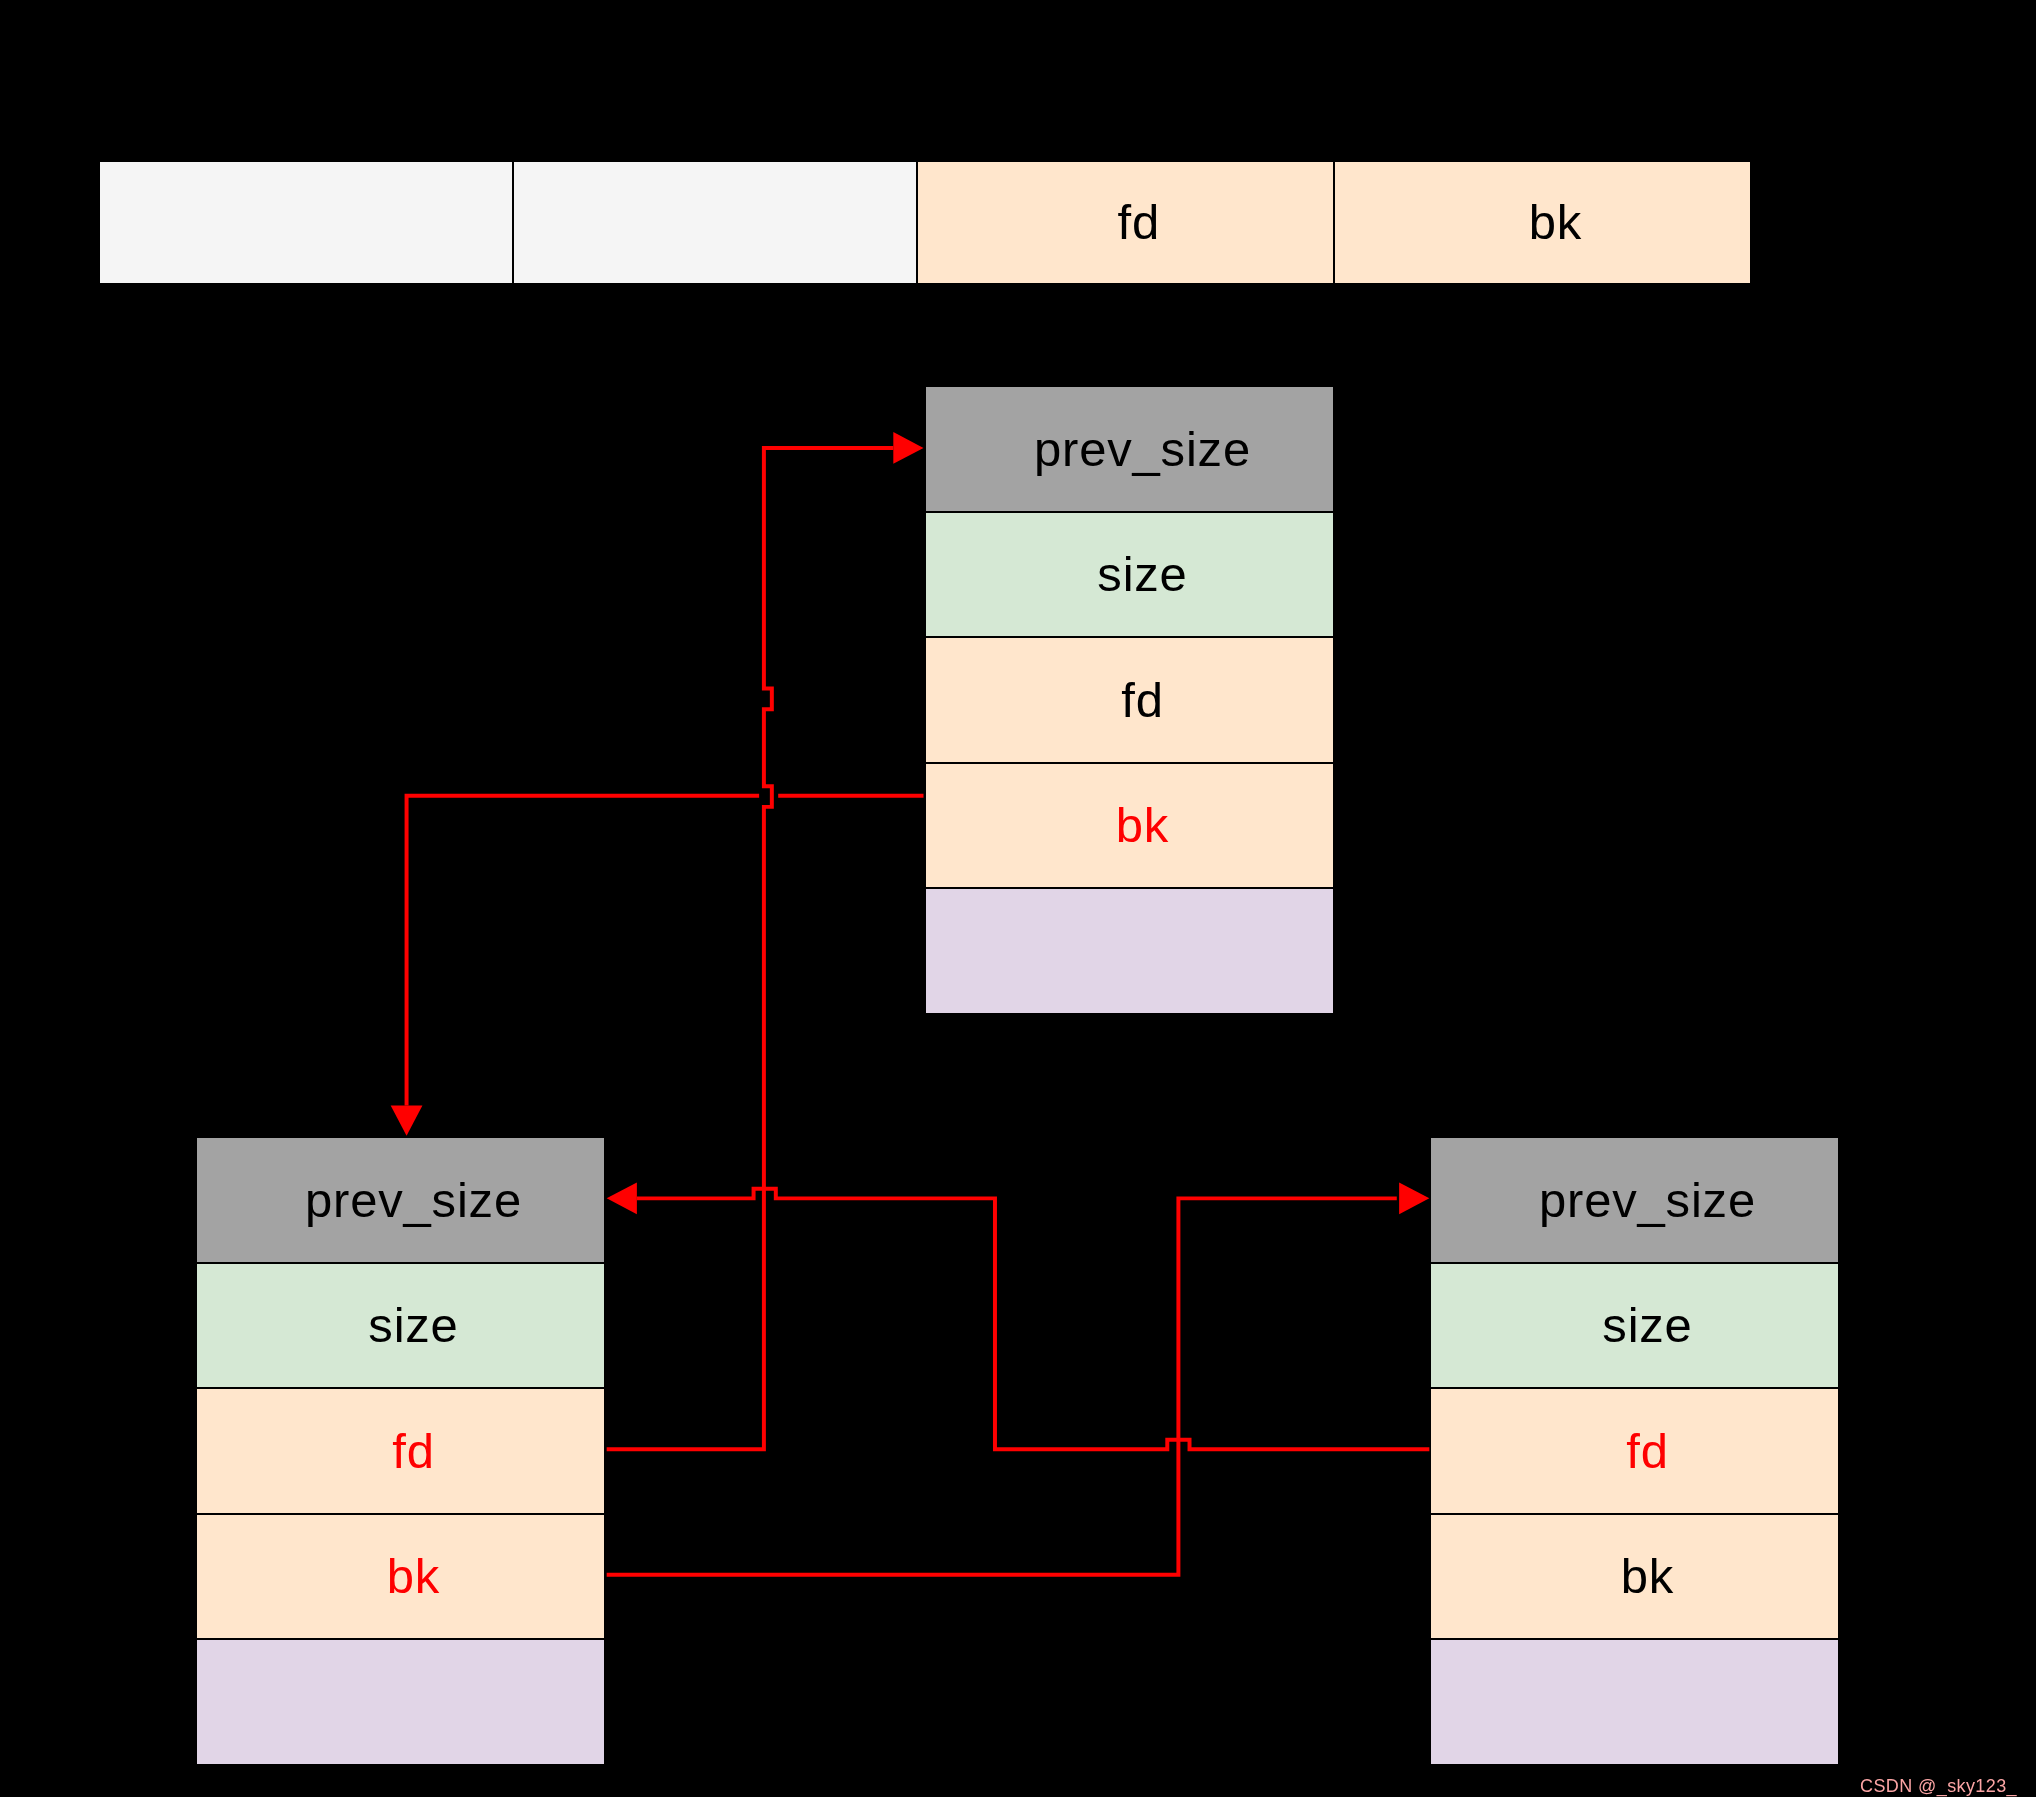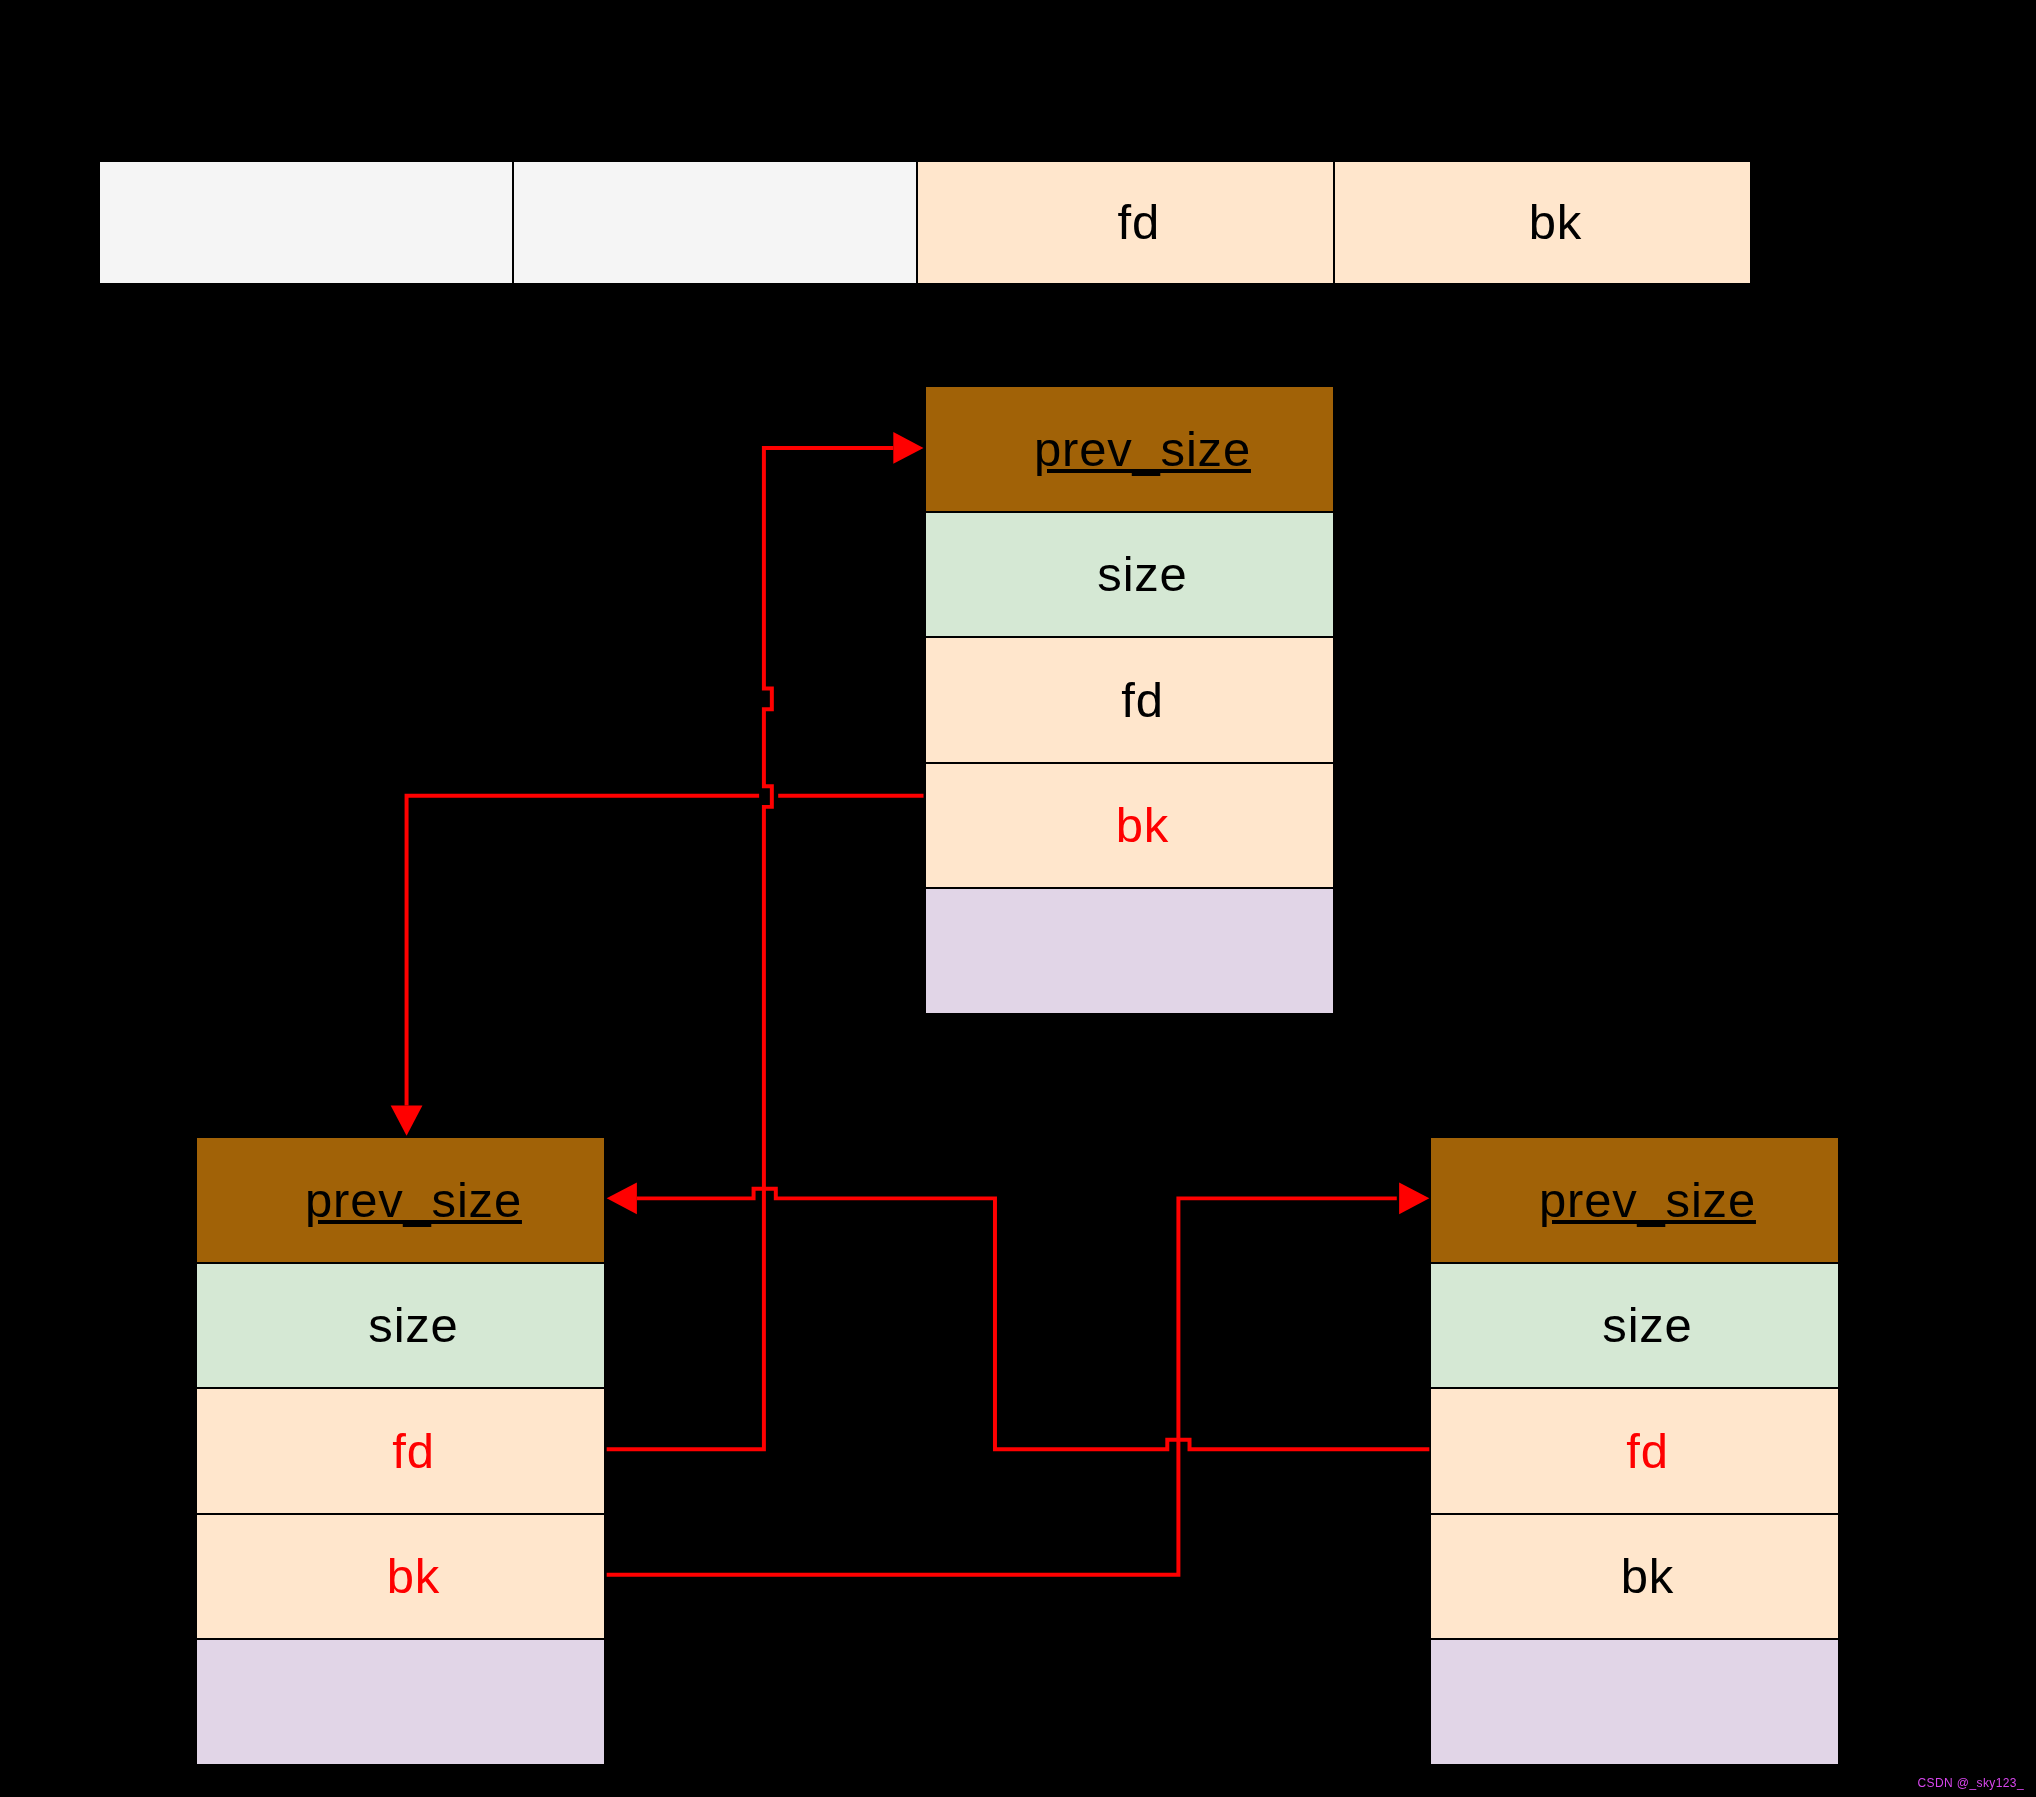--- a/index.html
+++ b/index.html
@@ -22,21 +22,21 @@
     box-sizing: border-box;
     border: 2.4px solid #000000;
     font-size: 49px;
     line-height: 1;
     color: #000000;
     letter-spacing: 0.8px;
     padding-left: 26px;
   }
   .bg-gray   { background: #f5f5f5; }
   .bg-orange { background: #ffe6cc; }
-  .bg-blue   { background: #a16207; text-decoration: underline; }
+  .bg-blue   { background: #a3a3a3; }
   .bg-green  { background: #d5e8d4; text-align: right; }
   .bg-purple { background: #e1d5e7; }
   .t-red     { color: #ff0000; }
 
   
   .bin-header {
     position: absolute;
     left: 98px;
     top: 160px;
     display: flex;
@@ -70,23 +70,23 @@
     stroke: #ff0000;
     stroke-width: 5;
     stroke-linejoin: miter;
   }
   svg.overlay polygon { fill: #ff0000; stroke: none; }
 
   
   .watermark {
     position: absolute;
     top: 1776px;
-    right: 12px;
-    font-size: 12px;
-    color: #d946ef;
+    right: 19px;
+    font-size: 18px;
+    color: #fca5a5;
     letter-spacing: 0.4px;
   }
 </style>
 </head>
 <body>
 
 <div>
 
   <div class="bin-header">
     <div class="box bg-gray"></div>

